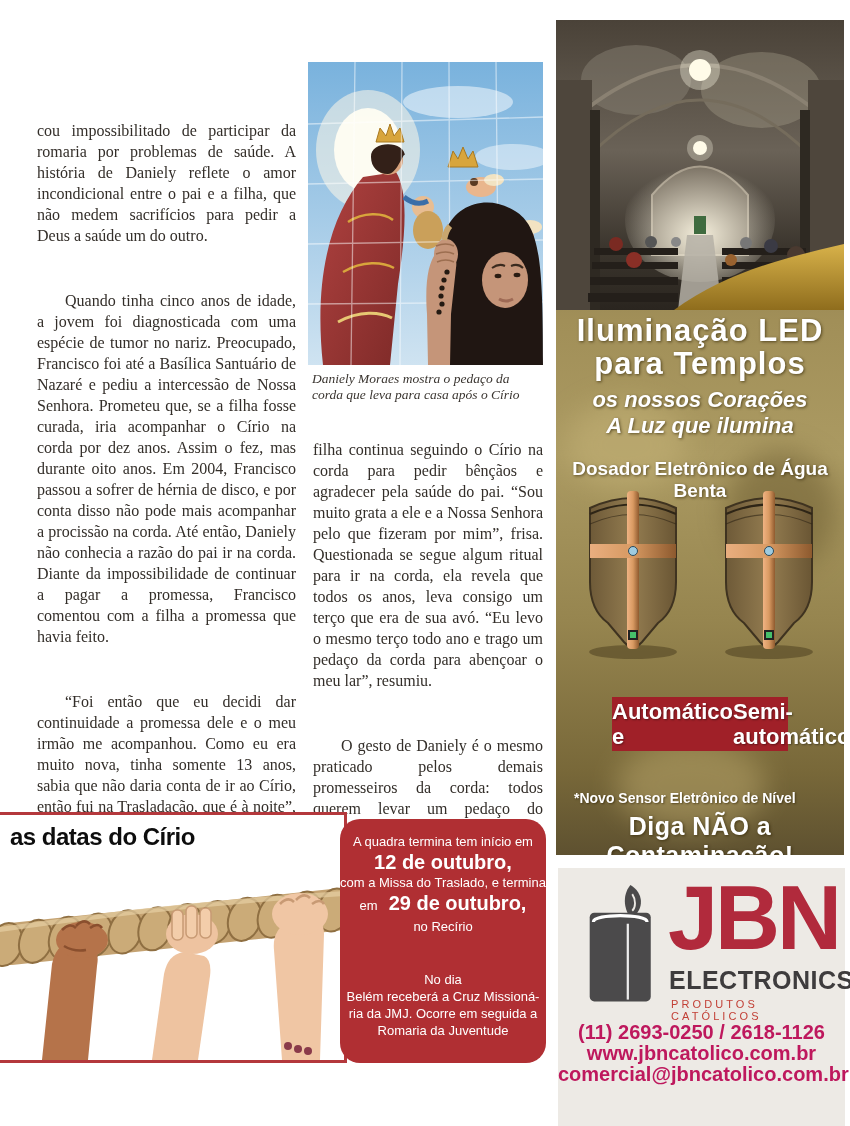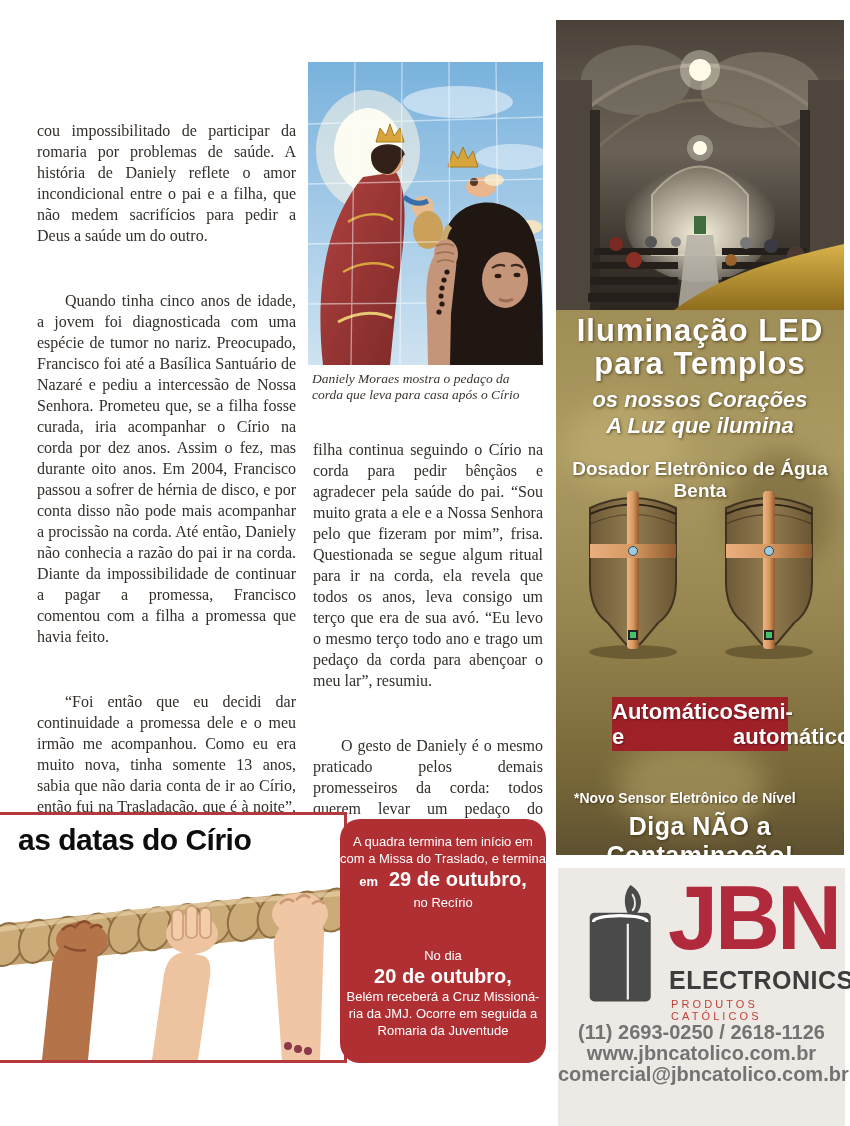--- a/index.html
+++ b/index.html
@@ -41,44 +41,44 @@
   .features{position:absolute;left:18px;top:713px;text-align:left;font-size:18px;
             line-height:22px;font-weight:bold;text-shadow:1px 1px 2px rgba(45,32,0,.6);}
   .feature-note{position:absolute;left:18px;top:770px;font-size:14px;font-weight:bold;
             text-shadow:1px 1px 2px rgba(45,32,0,.6);}
   .slogan{top:792px;font-size:25px;font-weight:bold;letter-spacing:.5px;}
 
   
   .datas-box{position:absolute;left:-3px;top:812px;width:350px;height:251px;background:#ffffff;
              border:3px solid #b4383c;box-sizing:border-box;overflow:hidden;}
   .datas-headline{position:absolute;left:10px;top:8px;font-family:"Liberation Sans",sans-serif;
-             font-weight:bold;font-size:30px;letter-spacing:-.5px;color:#0d0d0d;margin-left:8px;}
+             font-weight:bold;font-size:24px;letter-spacing:-.5px;color:#0d0d0d;}
   .rope-photo{position:absolute;left:0;bottom:0;width:344px;height:192px;}
 
   
   .red-box{position:absolute;left:340px;top:819px;width:206px;height:244px;border-radius:20px;
            background:#b02f33;color:#ffffff;font-family:"Liberation Sans",sans-serif;
            text-align:center;box-sizing:border-box;padding-top:14px;}
   .rb-small{font-size:13px;line-height:17px;}
   .rb-date{font-size:20px;line-height:24px;font-weight:bold;}
-  .rb-em{font-size:13px;font-weight:bold;margin-right:11px;}
+  .rb-em{font-size:13px;font-weight:normal;margin-right:11px;}
   .rb-gap{height:36px;}
 
   
   .jbn{position:absolute;left:558px;top:868px;width:287px;height:282px;background:#edeae5;
        font-family:"Liberation Sans",sans-serif;}
   .jbn-candle{position:absolute;left:28px;top:16px;width:74px;height:122px;}
   .jbn-name{position:absolute;left:110px;top:4px;font-size:90px;line-height:92px;
             font-weight:bold;color:#b12a3c;letter-spacing:-3px;}
   .jbn-sub{position:absolute;left:111px;top:98px;font-size:25px;font-weight:bold;
            color:#3e3c3d;letter-spacing:.5px;}
   .jbn-tag{position:absolute;left:113px;top:130px;font-size:11px;font-weight:normal;
            color:#c23f35;letter-spacing:3.1px;}
   .jbn-contact{position:absolute;left:0;width:287px;top:154px;text-align:center;
-           font-weight:bold;color:#737373;font-size:20px;line-height:21px;}
+           font-weight:bold;color:#be185d;font-size:20px;line-height:21px;}
 </style>
 </head>
 <body>
 
 <div class="page article">
 
   <div class="col-left">
     <p>cou impossibilitado de participar da romaria por problemas de saúde. A história de Daniely reflete o amor incondicional entre o pai e a filha, que não medem sacrifícios para pedir a Deus a saúde um do outro.</p>
     <p class="indent">Quando tinha cinco anos de idade, a jovem foi diagnosticada com uma espécie de tumor no nariz. Preocupado, Francisco foi até a Basílica Santuário de Nazaré e pediu a intercessão de Nossa Senhora. Prometeu que, se a filha fosse curada, iria acompanhar o Círio na corda por dez anos. Assim o fez, mas durante oito anos. Em 2004, Francisco passou a sofrer de hérnia de disco, e por conta disso não pode mais acompanhar a procissão na corda. Até então, Daniely não conhecia a razão do pai ir na corda. Diante da impossibilidade de continuar a pagar a promessa, Francisco comentou com a filha a promessa que havia feito.</p>
     <p class="indent">“Foi então que eu decidi dar continuidade a promessa dele e o meu irmão me acompanhou. Como eu era muito nova, tinha somente 13 anos, sabia que não daria conta de ir ao Círio, então fui na Trasladação, que é à noite”, relatou Daniely.</p>
@@ -312,26 +312,26 @@
         <circle cx="288" cy="178" r="4"></circle>
           <circle cx="298" cy="181" r="4"></circle>
           <circle cx="308" cy="183" r="4"></circle>
       </g>
     </svg>
     <div class="datas-headline">as datas do Círio</div>
   </section>
 
   <section class="red-box">
     <div class="rb-small">A quadra termina tem início em</div>
+    <div class="rb-date">12 de outubro,</div>
     <div class="rb-small">com a Missa do Traslado, e termina</div>
     <div class="rb-date"><span class="rb-em">em</span><span>29 de outubro,</span></div>
     <div class="rb-small">no Recírio</div>
     <div class="rb-gap"></div>
     <div class="rb-small">No dia</div>
-    <div class="rb-date">20 de outubro,</div>
     <div class="rb-small">Belém receberá a Cruz Missioná-</div>
     <div class="rb-small">ria da JMJ. Ocorre em seguida a</div>
     <div class="rb-small">Romaria da Juventude</div>
   </section>
 
   <aside class="jbn">
     <svg class="jbn-candle" viewBox="0 0 80 130">
       <path d="M48,0 C62,8 64,26 49,36 C42,29 38,12 48,0 Z" fill="#4b4a4b"></path>
       <path d="M50,10 C54,16 54,24 50,28" stroke="#edeae5" stroke-width="2" fill="none"></path>
       <rect x="4" y="30" width="66" height="96" rx="5" fill="#4b4a4b"></rect>

